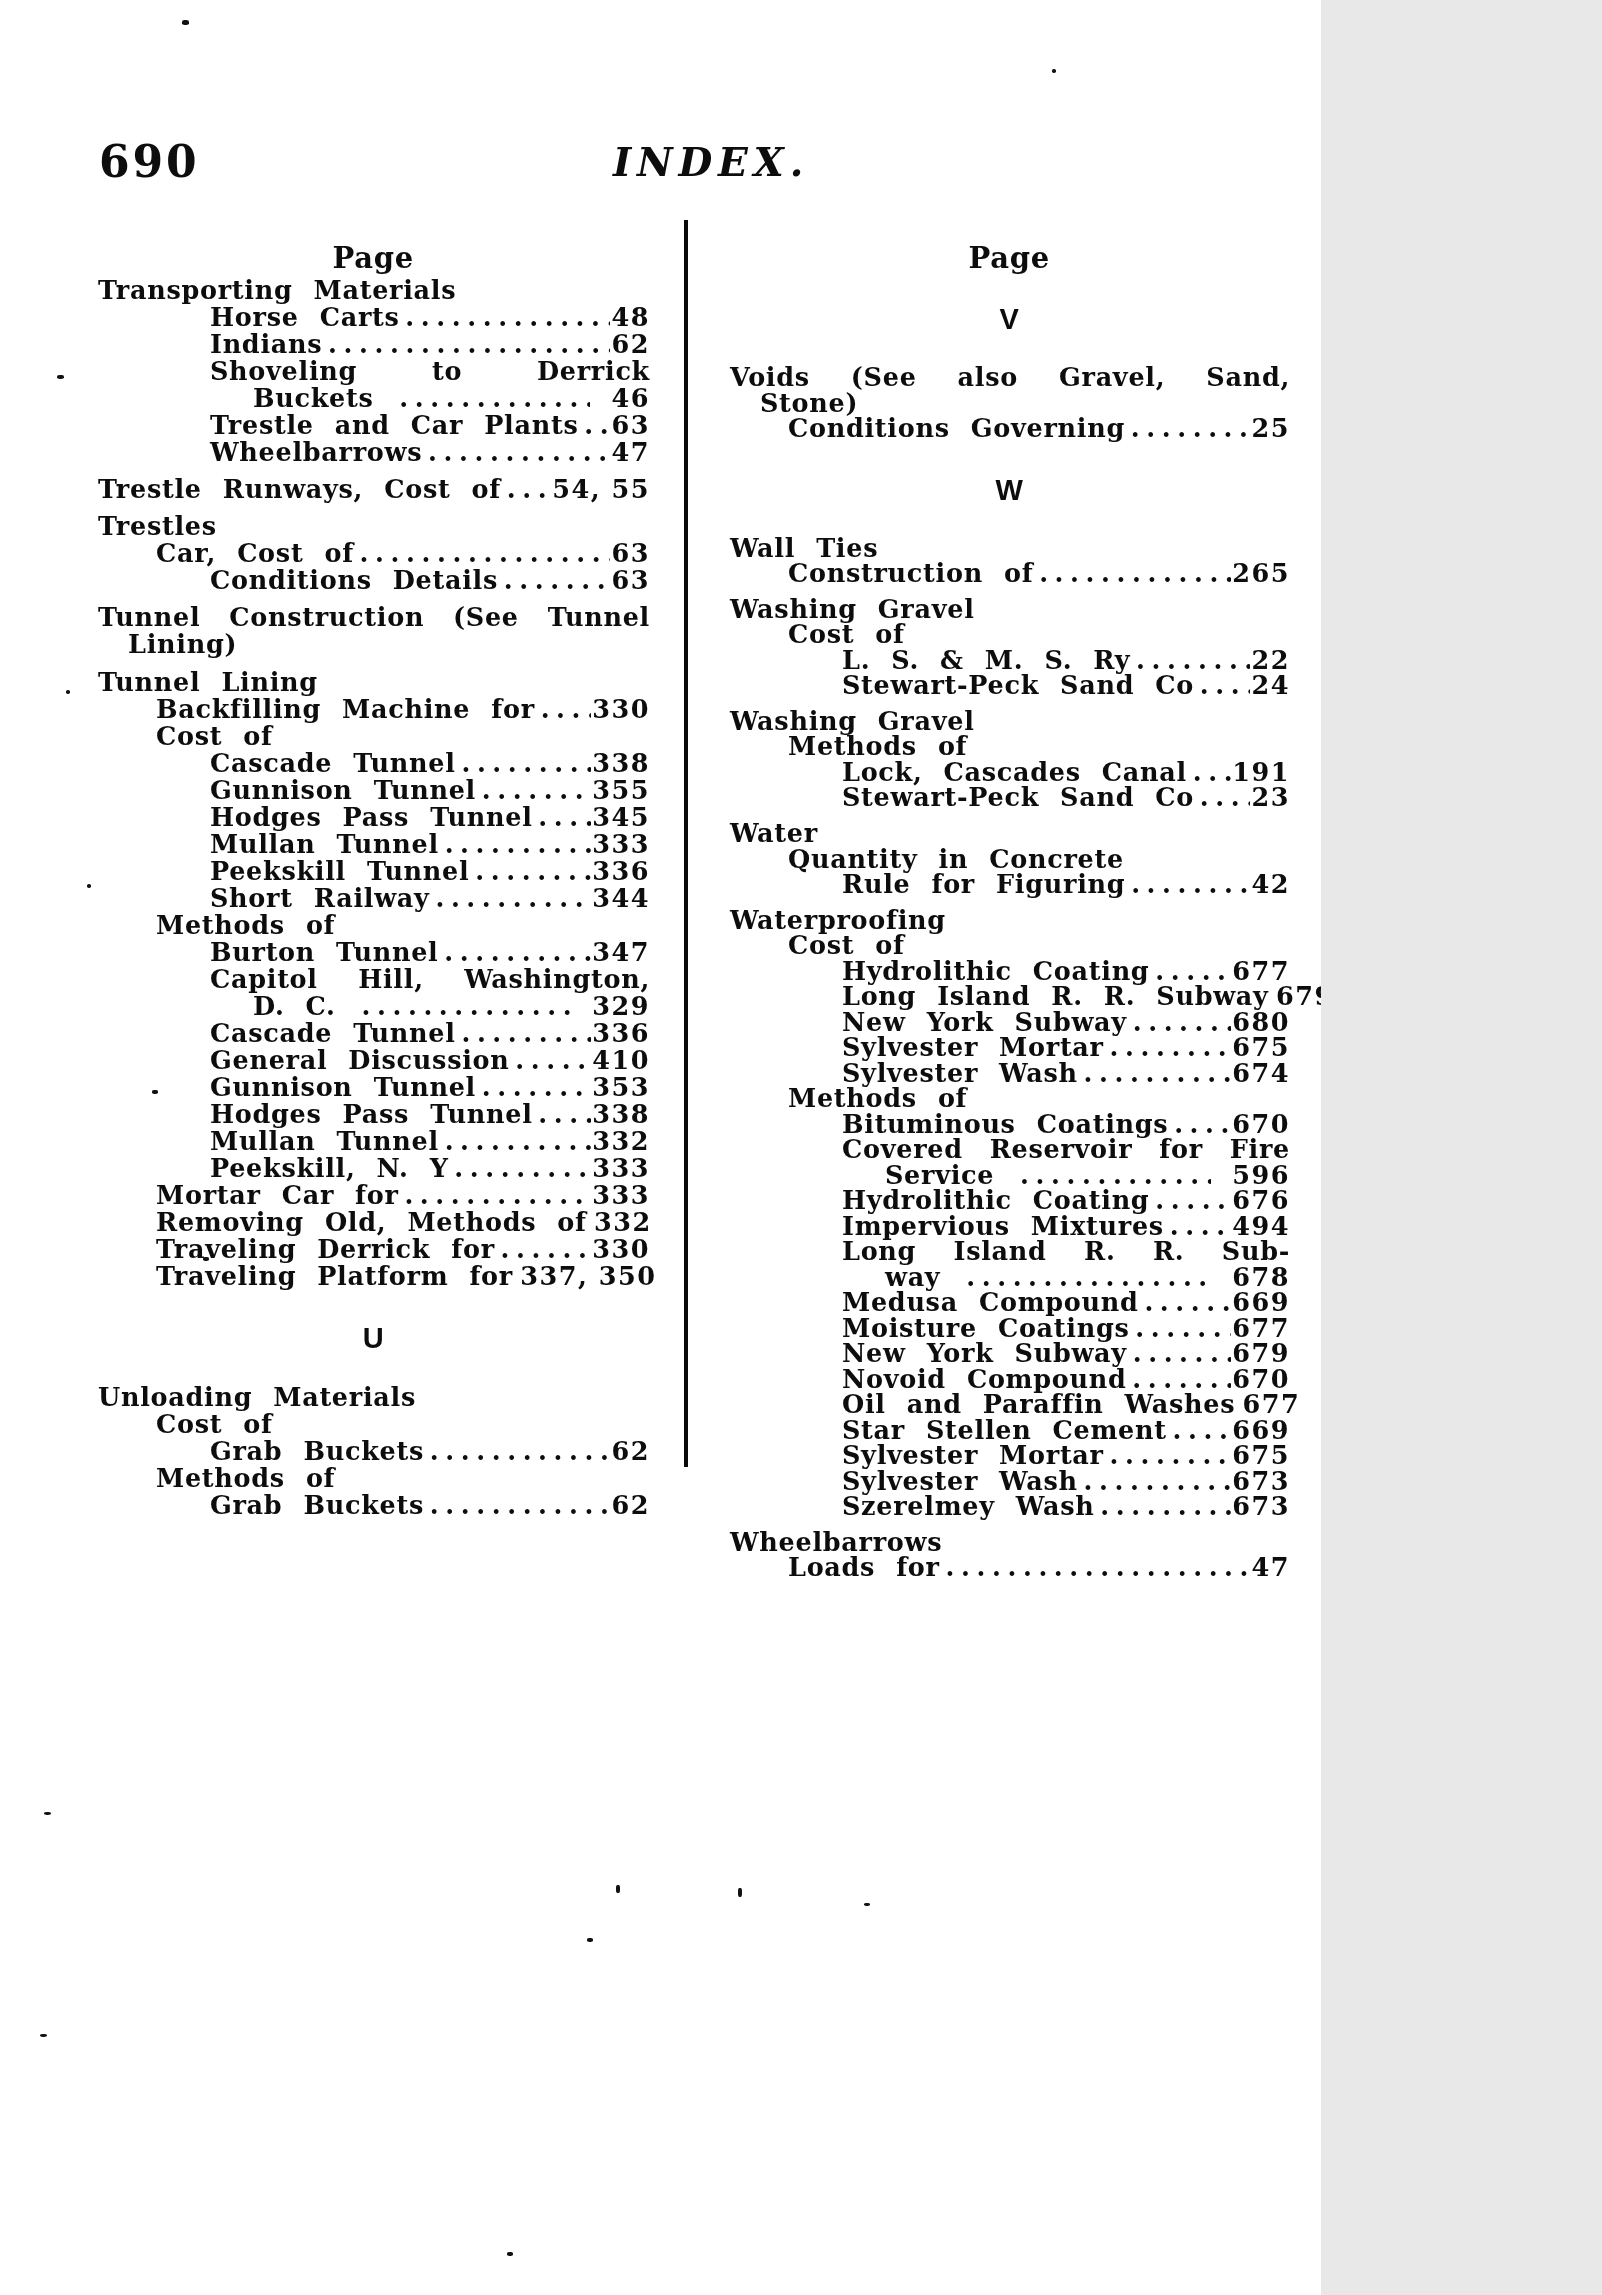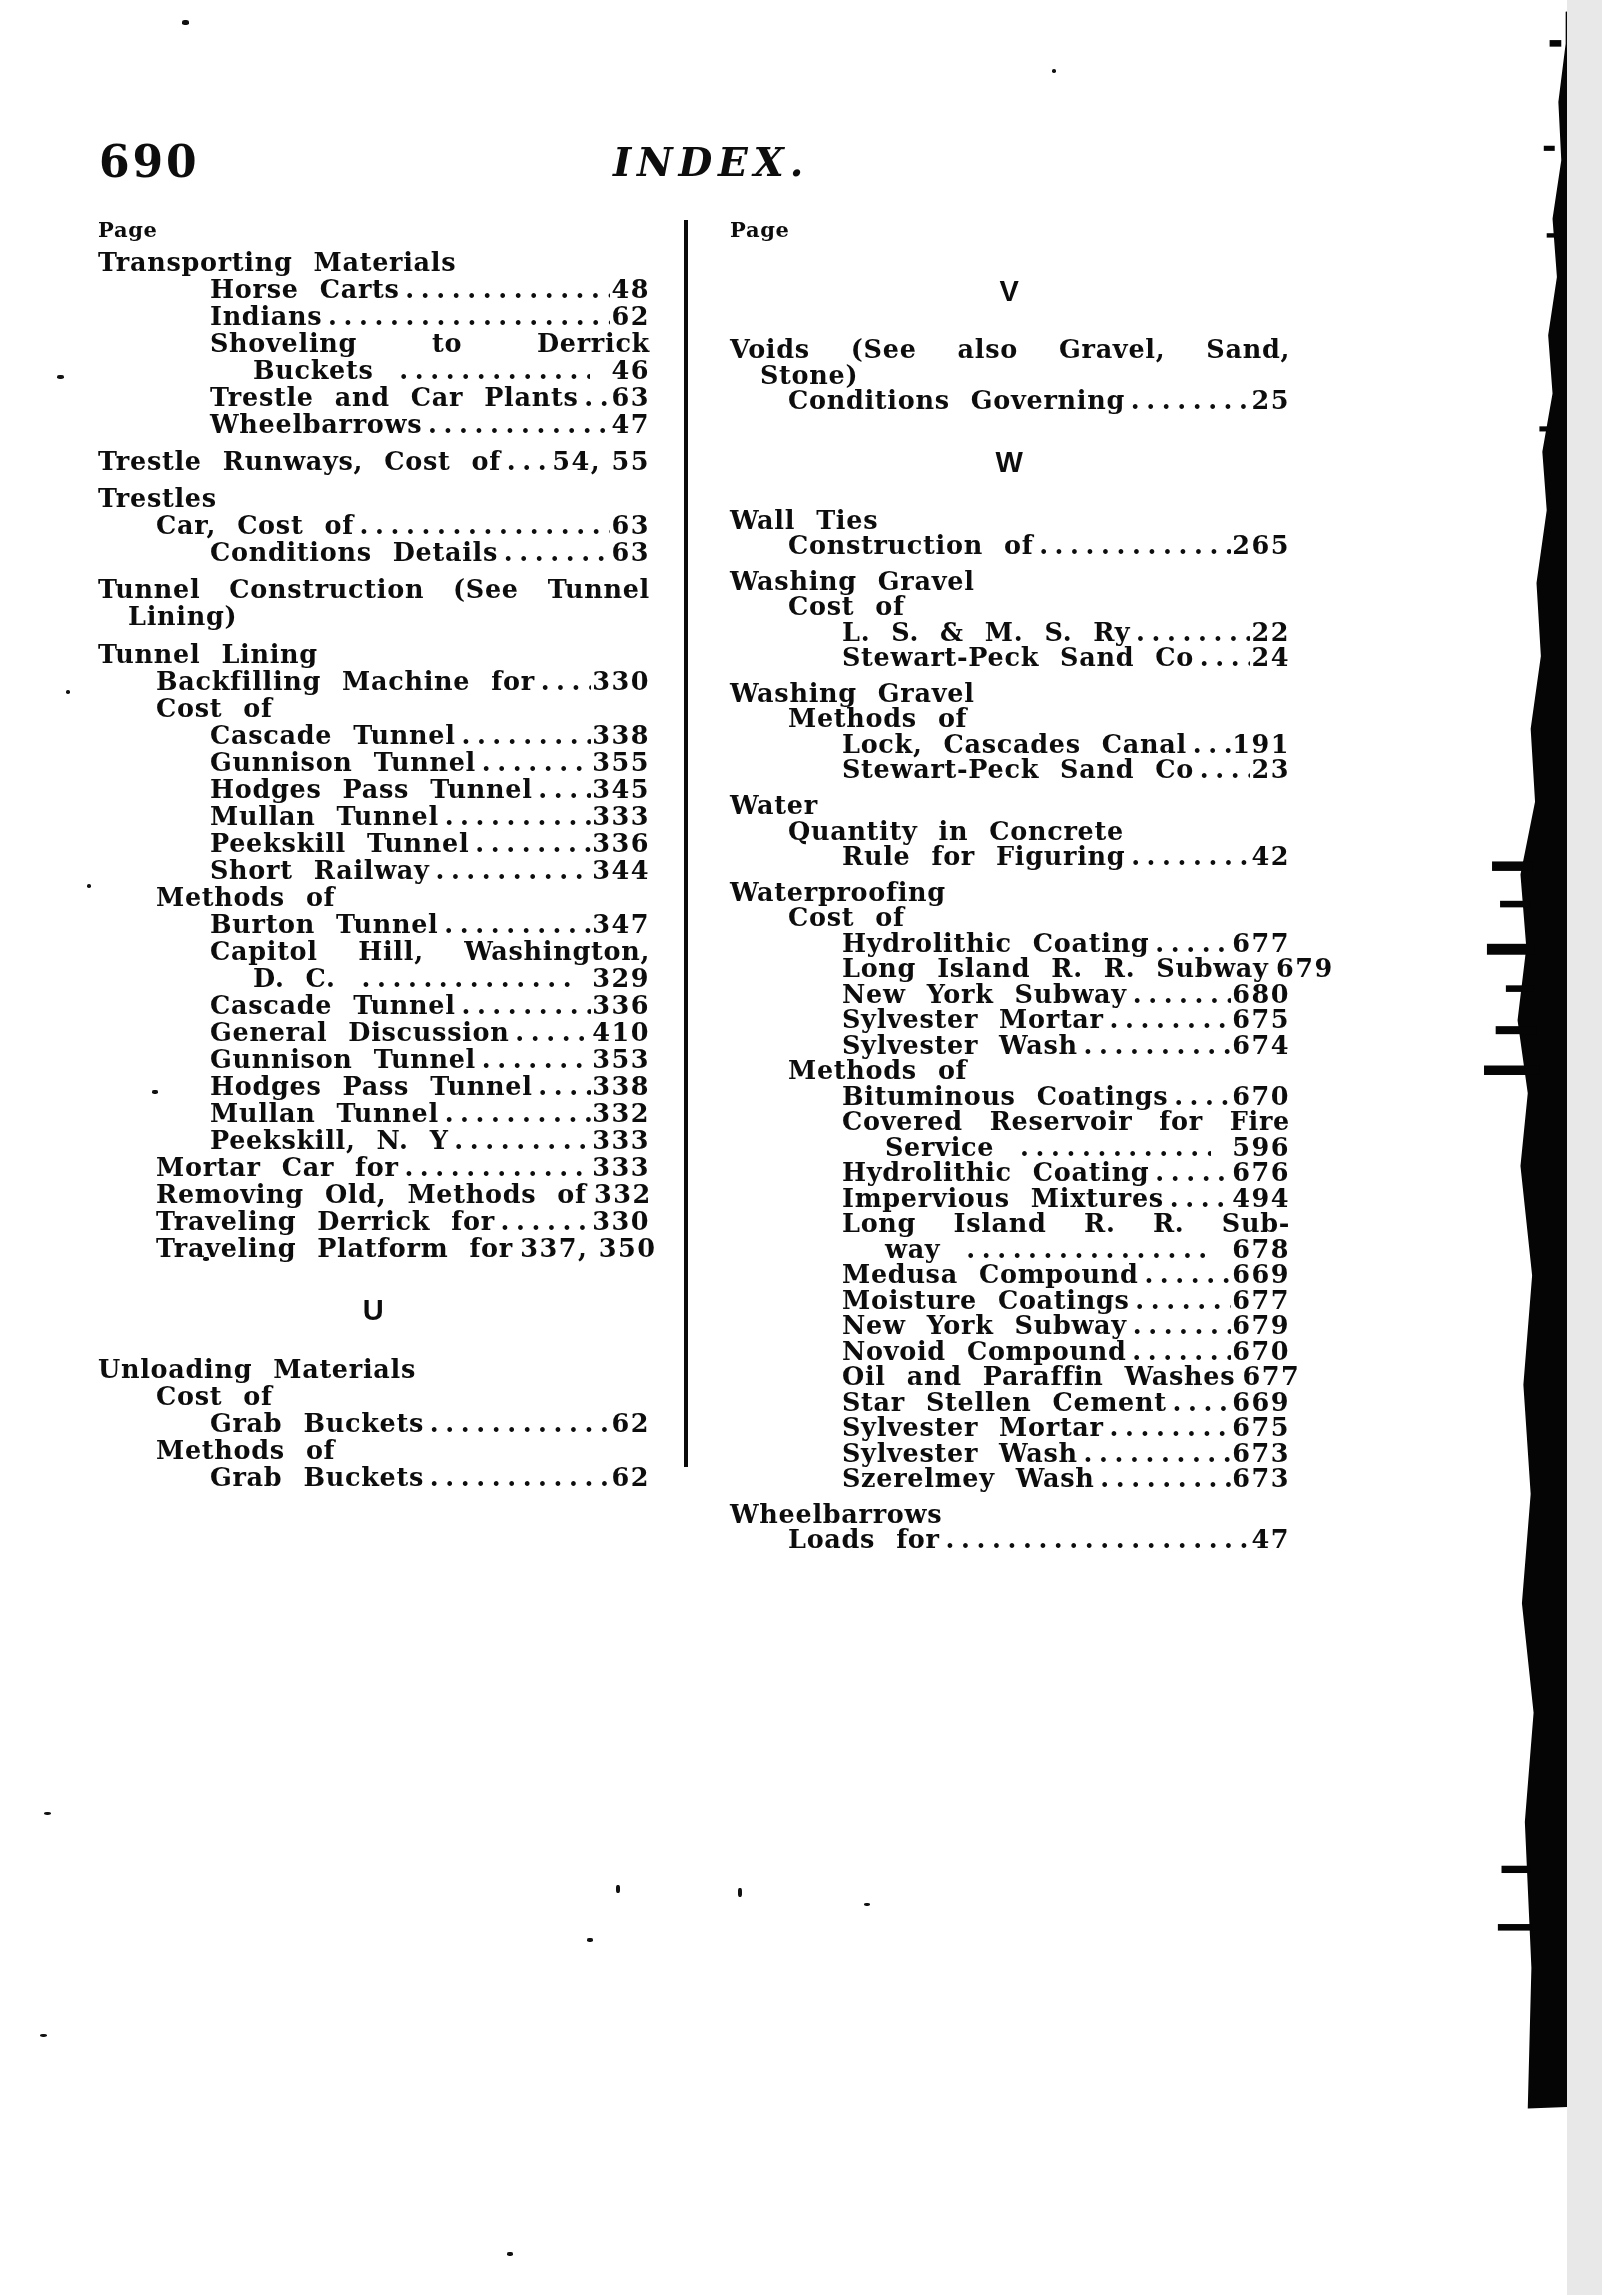--- a/index.html
+++ b/index.html
@@ -1,18 +1,18 @@
 <!DOCTYPE html>
 <html style="font-size:11.7px"><head>
 <meta charset="utf-8">
 <style>
   html,body{margin:0;padding:0;background:#e8e8e8;}
   .page{
     position:relative;
-    width:1567px;height:2295px;
+    width:1321px;height:2295px;
     background:#ffffff;
     overflow:hidden;
     font-family:"DejaVu Serif", serif;
     font-weight:bold;
     color:#0d0d0d;
   }
   .hdr-num{
     position:absolute;left:99px;top:140px;
     font-size:44px;line-height:44px;letter-spacing:2.9px;
   }
@@ -20,22 +20,22 @@
     position:absolute;left:711px;top:143px;
     transform:translateX(-50%);
     font-style:italic;font-size:39px;line-height:39px;letter-spacing:5.8px;
   }
   .col{position:absolute;top:217px;font-size:25.5px;}
   .col-left{left:98px;width:552px;}
   .col-right{left:730px;width:560px;}
   .col-left .row{line-height:27px;}
   .col-right .row{line-height:25.5px;}
   .page-label{
-    text-align:left;font-size:21px;line-height:26px;
-    margin-bottom:5.8px;padding-right:1.5px;letter-spacing:0.7px;
+    text-align:center;font-size:29px;line-height:26px;
+    margin-bottom:5.8px;padding-right:1.5px;letter-spacing:0.7px;margin-top:28px;
   }
   .group{margin-bottom:10.2px;}
   .letter{
     text-align:center;
     font-family:"Liberation Sans", sans-serif;
     font-weight:bold;font-size:29px;line-height:29px;
     margin:34px 0 31px 0;letter-spacing:1.5px;
   }
   .row{display:flex;align-items:baseline;}
   .row .txt{white-space:nowrap;word-spacing:0.45em;letter-spacing:0.7px;}

